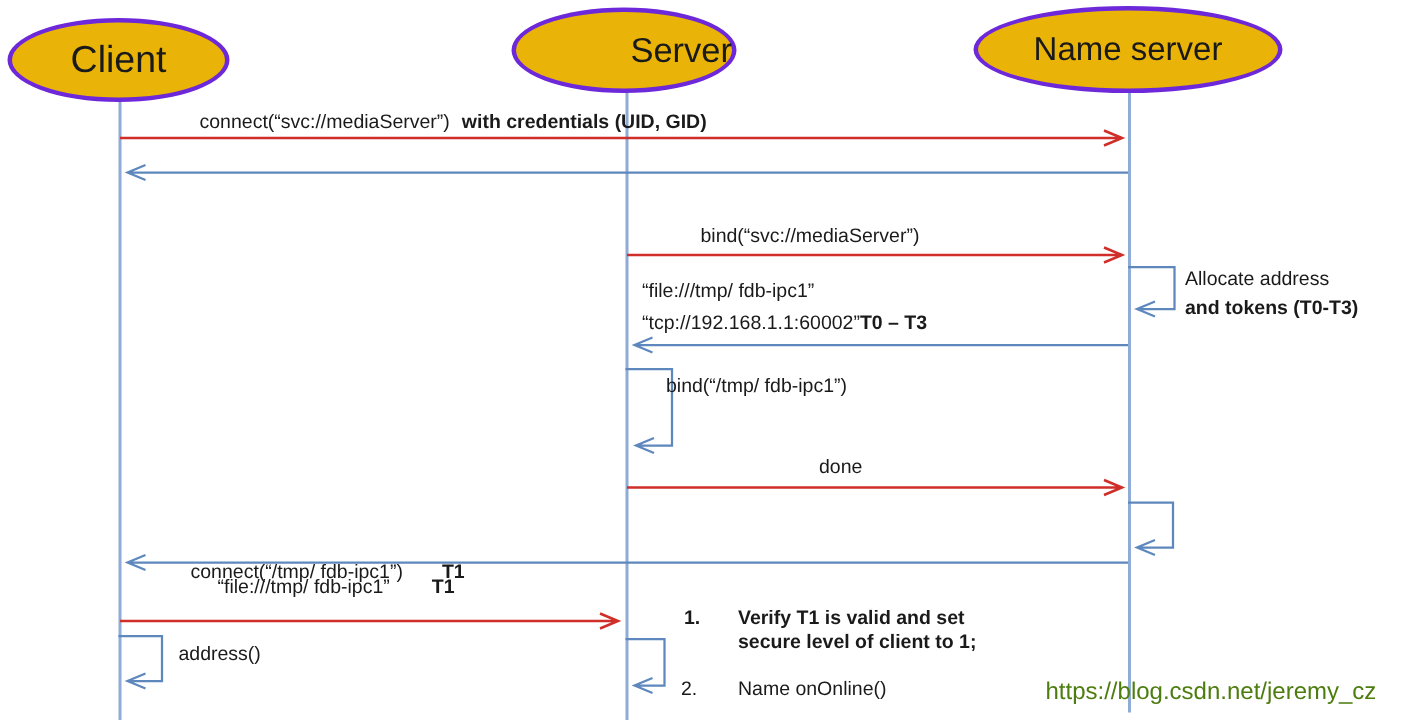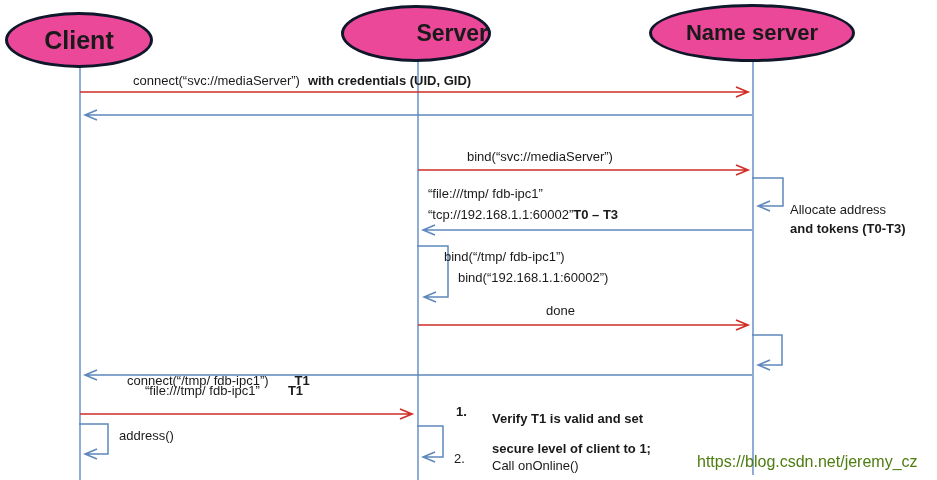--- a/index.html
+++ b/index.html
@@ -1,35 +1,35 @@
 <!DOCTYPE html>
 <html><head>
 <meta charset="utf-8">
 <style>
   html,body{margin:0;padding:0;background:#fff;}
   #canvas{
     position:relative;width:937px;height:480px;background:#fff;overflow:hidden;
     font-family:"Liberation Sans",sans-serif;color:#1a1a1a;
   }
   .actor{
-    position:absolute;border:3px solid #0f172a;border-radius:50%;
-    background:#ec4899;display:flex;align-items:center;justify-content:center;
-    box-sizing:border-box;z-index:3;font-weight:bold;
+    position:absolute;border:3px solid #6d28d9;border-radius:50%;
+    background:#eab308;display:flex;align-items:center;justify-content:center;
+    box-sizing:border-box;z-index:3;
   }
   .actor span{white-space:nowrap;}
   .lifeline{position:absolute;width:2px;background:#8facd7;z-index:1;}
   svg.arrows{position:absolute;left:0;top:0;z-index:2;}
   .lbl{position:absolute;font-size:13px;white-space:nowrap;z-index:4;}
   .b{font-weight:bold;}
   .gap8{margin-left:8px;}
   .gap21{}
   .gap26{margin-left:26px;}
   .gap28{margin-left:28px;}
   .note{white-space:pre-line;line-height:21.5px;font-weight:bold;}
-  .steptext{white-space:pre-line;line-height:30px;}
+  .steptext{white-space:pre-line;line-height:16px;}
   .twoline{line-height:19px;}
   .watermark{position:absolute;font-size:16px;color:#4d7c0f;z-index:5;white-space:nowrap;}
 </style>
 </head>
 <body>
 
 <div id="canvas">
 
   <div class="lifeline" style="left:79px;top:67px;height:413px;"></div>
   <div class="lifeline" style="left:417px;top:61px;height:419px;"></div>
@@ -66,47 +66,46 @@
       <path d="M417,426 L443,426 L443,457 L424,457 M435,452 L423,457 L435,462"></path>
     </g>
   </svg>
 
   <div class="lbl" style="left:133px;top:73px;">
     <span>connect(“svc://mediaServer”)</span><span class="b gap8">with credentials (UID, GID)</span>
   </div>
 
   <div class="lbl" style="left:467px;top:149px;">bind(“svc://mediaServer”)</div>
 
-  <div class="lbl twoline" style="left:790px;top:176px;margin-top:24px;">
+  <div class="lbl twoline" style="left:790px;top:176px;">
     <div>Allocate address</div>
     <div class="b">and tokens (T0-T3)</div>
   </div>
 
   <div class="lbl" style="left:428px;top:186px;">“file:///tmp/ fdb-ipc1”</div>
   <div class="lbl" style="left:428px;top:207px;">
     <span>“tcp://192.168.1.1:60002”</span><span class="b gap21">T0 – T3</span>
   </div>
 
   <div class="lbl" style="left:444px;top:249px;">bind(“/tmp/ fdb-ipc1”)</div>
-  <div class="lbl" style="left:458px;top:270px;">bind(“192.168.1.1:60002”)</div>
 
   <div class="lbl" style="left:546px;top:303px;">done</div>
 
 
   <div class="lbl" style="left:145px;top:351px;margin-top:32px;">
     <span>“file:///tmp/ fdb-ipc1”</span><span class="b gap28">T1</span>
   </div>
 
   <div class="lbl" style="left:127px;top:373px;">
     <span>connect(“/tmp/ fdb-ipc1”)</span><span class="b gap26">T1</span>
   </div>
 
   <div class="lbl" style="left:119px;top:428px;">address()</div>
 
   <div class="lbl b" style="left:456px;top:404px;">1.</div>
   <div class="lbl b steptext" style="left:492px;top:404px;">Verify T1 is valid and set
 secure level of client to 1;</div>
   <div class="lbl" style="left:454px;top:451px;">2.</div>
-  <div class="lbl steptext" style="left:492px;top:451px;">Call onOnline()</div>
+  <div class="lbl steptext" style="left:492px;top:451px;">Name onOnline()</div>
 
   <div class="watermark" style="left:697px;top:453px;">https://blog.csdn.net/jeremy_cz</div>
 
 </div>
 
 </body></html>

